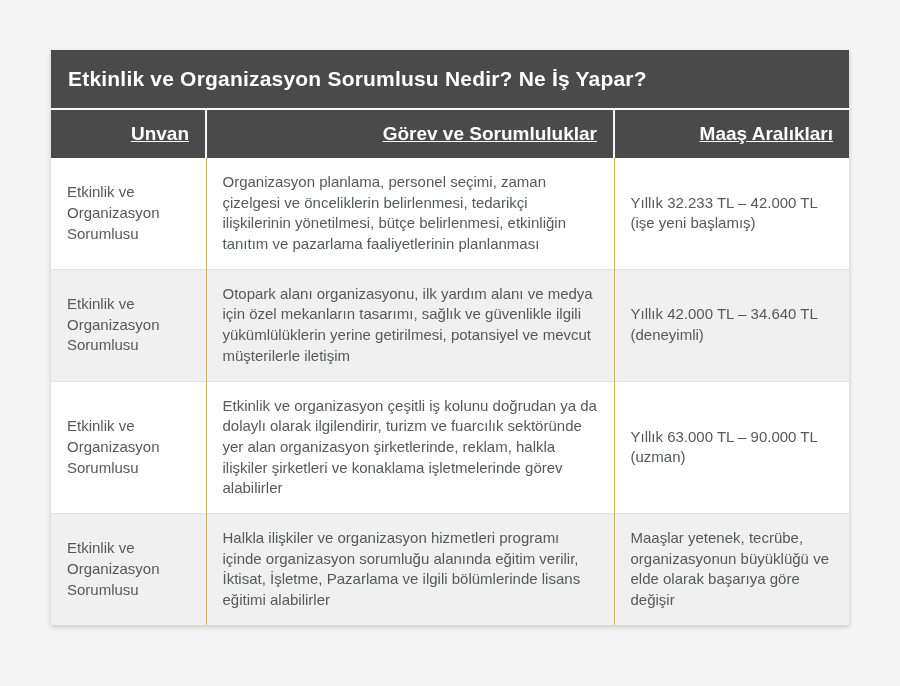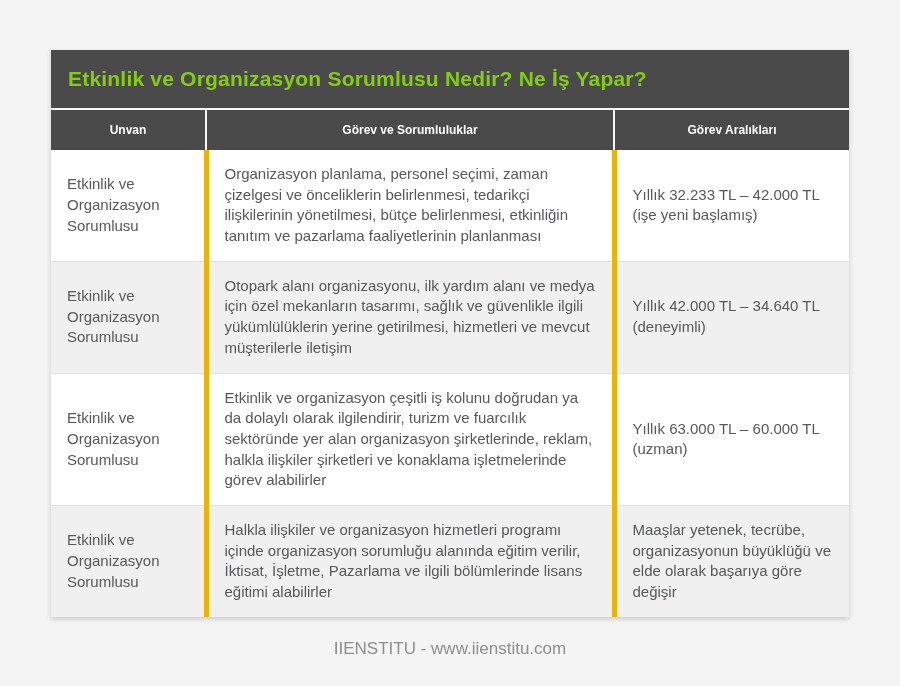--- a/index.html
+++ b/index.html
@@ -21,62 +21,63 @@
 
   .card {
     width: 798px;
     margin: 0 auto;
     background: #ffffff;
     box-shadow: 0 2px 5px rgba(0,0,0,0.18);
   }
 
   .card-header {
     background: #4a4a4a;
-    color: #84cc16;
+    color: #ffffff;
     font-size: 21px;
     font-weight: bold;
     padding: 17px 17px;
     letter-spacing: 0.2px;
     border-bottom: 2px solid #f7f7f7;
   }
 
   table.job-table {
     width: 100%;
     border-collapse: collapse;
     table-layout: fixed;
   }
 
   .job-table th {
     background: #4a4a4a;
     color: #fdfdfd;
-    font-size: 12px;
+    font-size: 19px;
     font-weight: bold;
-    text-align: center;
+    text-align: right;
     padding: 13px 16px;
     vertical-align: middle;
+    text-decoration: underline;
   }
 
   .job-table th + th {
     border-left: 2px solid #f7f7f7;
   }
 
   .col-unvan { width: 155px; }
   .col-gorev { width: 408px; }
   .col-maas  { width: 235px; }
 
   .job-table td {
     font-size: 15px;
     line-height: 1.38;
     color: #575859;
     padding: 14px 16px;
     vertical-align: middle;
   }
 
   .job-table td + td {
-    border-left: 5px solid #eab308;
+    border-left: 1px solid #eab308;
   }
 
   .job-table tbody tr + tr td {
     border-top: 1px solid #e2e2e2;
   }
 
   .job-table tbody tr:nth-child(even) {
     background: #f0f0f0;
   }
 
@@ -101,44 +102,43 @@
 
   <div class="card">
 
     <div class="card-header">Etkinlik ve Organizasyon Sorumlusu Nedir? Ne İş Yapar?</div>
 
     <table class="job-table">
       <thead>
         <tr>
           <th class="col-unvan">Unvan</th>
           <th class="col-gorev">Görev ve Sorumluluklar</th>
-          <th class="col-maas">Görev Aralıkları</th>
+          <th class="col-maas">Maaş Aralıkları</th>
         </tr>
       </thead>
       <tbody>
         <tr class="row-1">
           <td>Etkinlik ve Organizasyon Sorumlusu</td>
           <td>Organizasyon planlama, personel seçimi, zaman çizelgesi ve önceliklerin belirlenmesi, tedarikçi ilişkilerinin yönetilmesi, bütçe belirlenmesi, etkinliğin tanıtım ve pazarlama faaliyetlerinin planlanması</td>
           <td>Yıllık 32.233 TL – 42.000 TL (işe yeni başlamış)</td>
         </tr>
         <tr class="row-2">
           <td>Etkinlik ve Organizasyon Sorumlusu</td>
-          <td>Otopark alanı organizasyonu, ilk yardım alanı ve medya için özel mekanların tasarımı, sağlık ve güvenlikle ilgili yükümlülüklerin yerine getirilmesi, hizmetleri ve mevcut müşterilerle iletişim</td>
+          <td>Otopark alanı organizasyonu, ilk yardım alanı ve medya için özel mekanların tasarımı, sağlık ve güvenlikle ilgili yükümlülüklerin yerine getirilmesi, potansiyel ve mevcut müşterilerle iletişim</td>
           <td>Yıllık 42.000 TL – 34.640 TL (deneyimli)</td>
         </tr>
         <tr class="row-3">
           <td>Etkinlik ve Organizasyon Sorumlusu</td>
           <td>Etkinlik ve organizasyon çeşitli iş kolunu doğrudan ya da dolaylı olarak ilgilendirir, turizm ve fuarcılık sektöründe yer alan organizasyon şirketlerinde, reklam, halkla ilişkiler şirketleri ve konaklama işletmelerinde görev alabilirler</td>
-          <td>Yıllık 63.000 TL – 60.000 TL (uzman)</td>
+          <td>Yıllık 63.000 TL – 90.000 TL (uzman)</td>
         </tr>
         <tr class="row-4">
           <td>Etkinlik ve Organizasyon Sorumlusu</td>
           <td>Halkla ilişkiler ve organizasyon hizmetleri programı içinde organizasyon sorumluğu alanında eğitim verilir, İktisat, İşletme, Pazarlama ve ilgili bölümlerinde lisans eğitimi alabilirler</td>
           <td>Maaşlar yetenek, tecrübe, organizasyonun büyüklüğü ve elde olarak başarıya göre değişir</td>
         </tr>
       </tbody>
     </table>
 
   </div>
 
-  <div class="footer">IIENSTITU - www.iienstitu.com</div>
 
 </div>
 
 </body></html>

